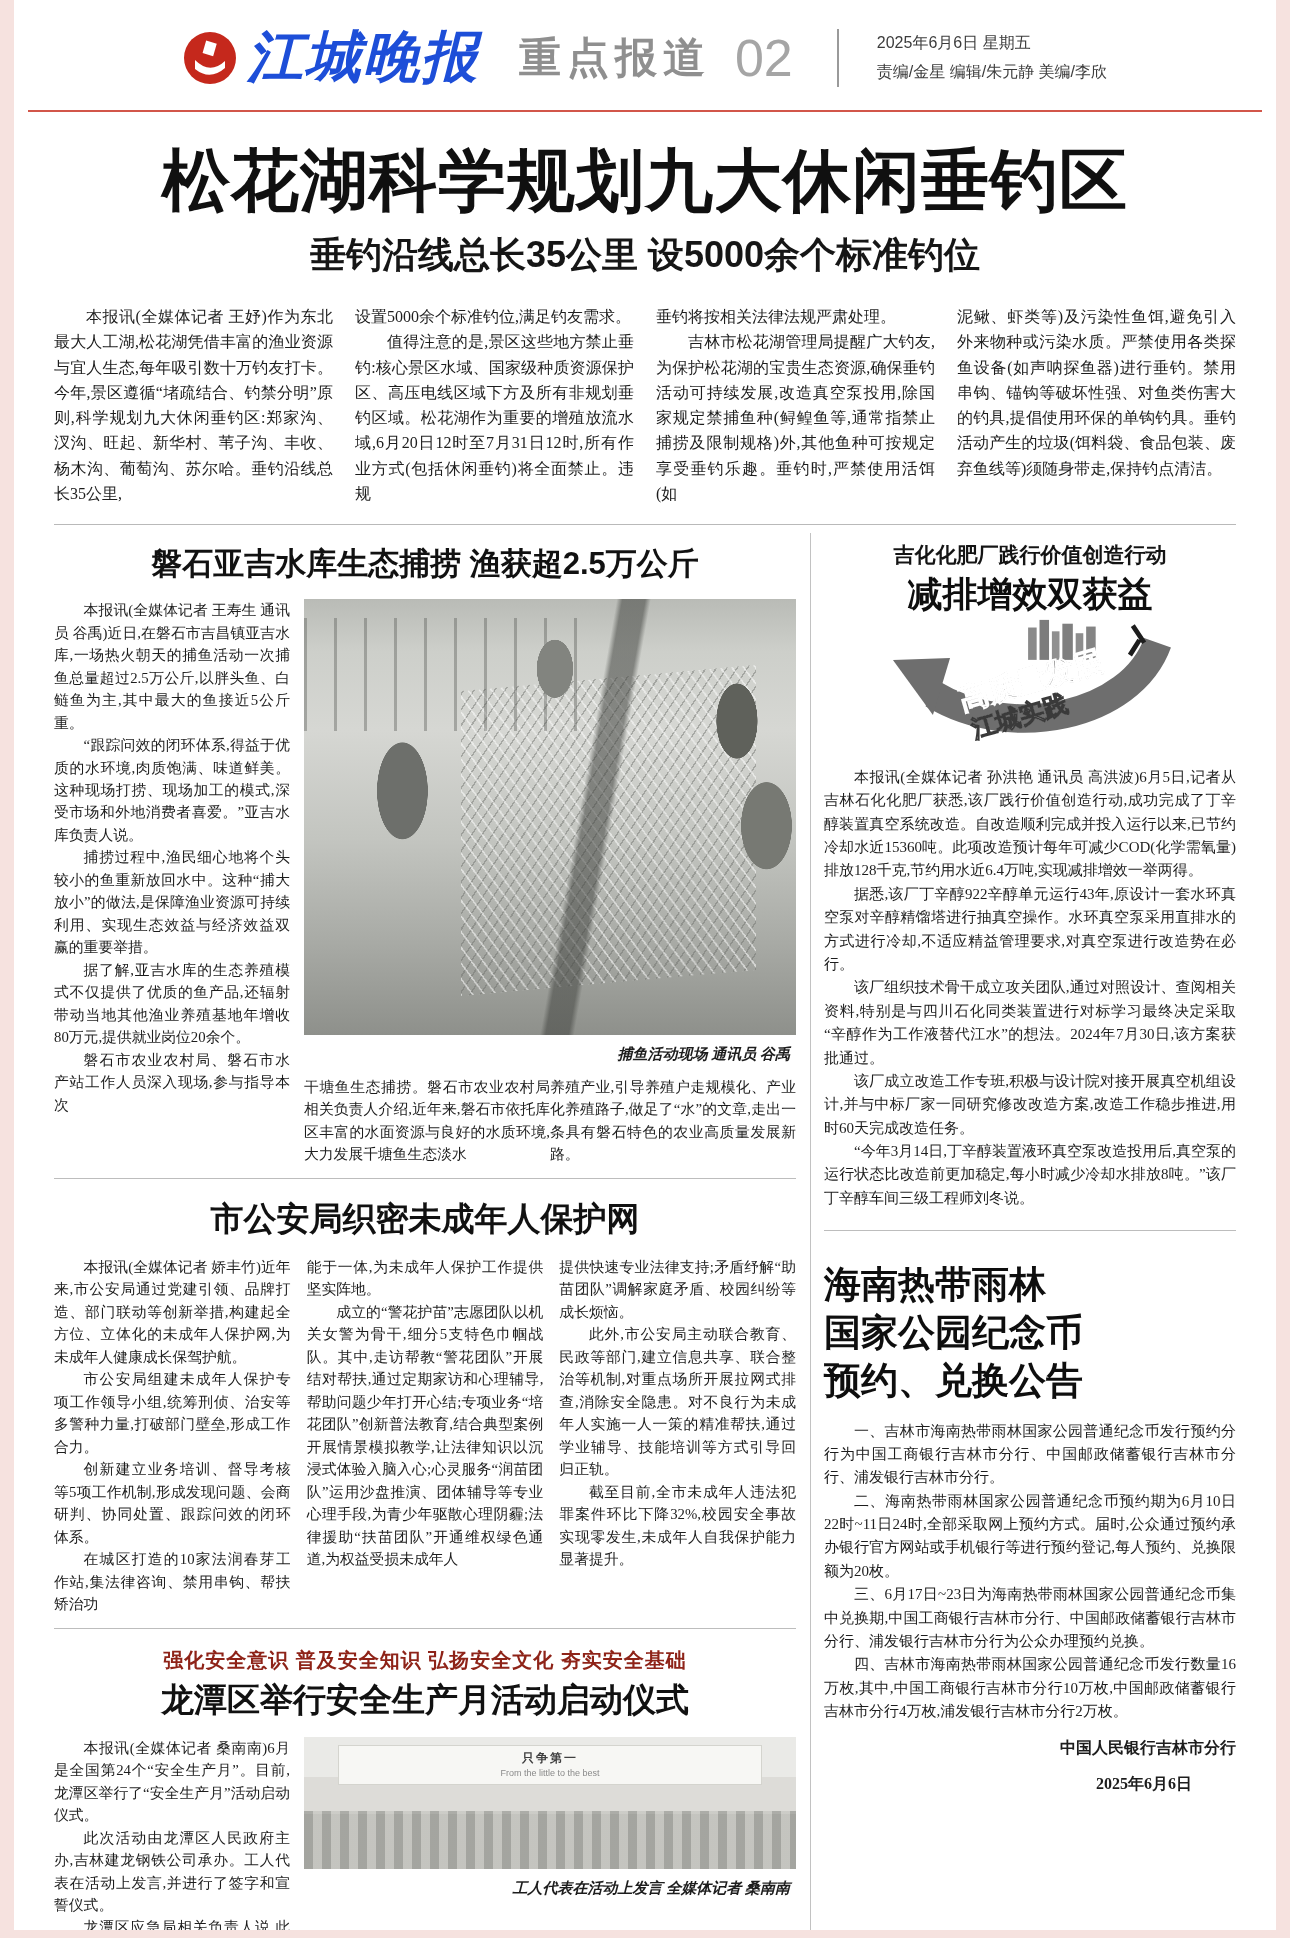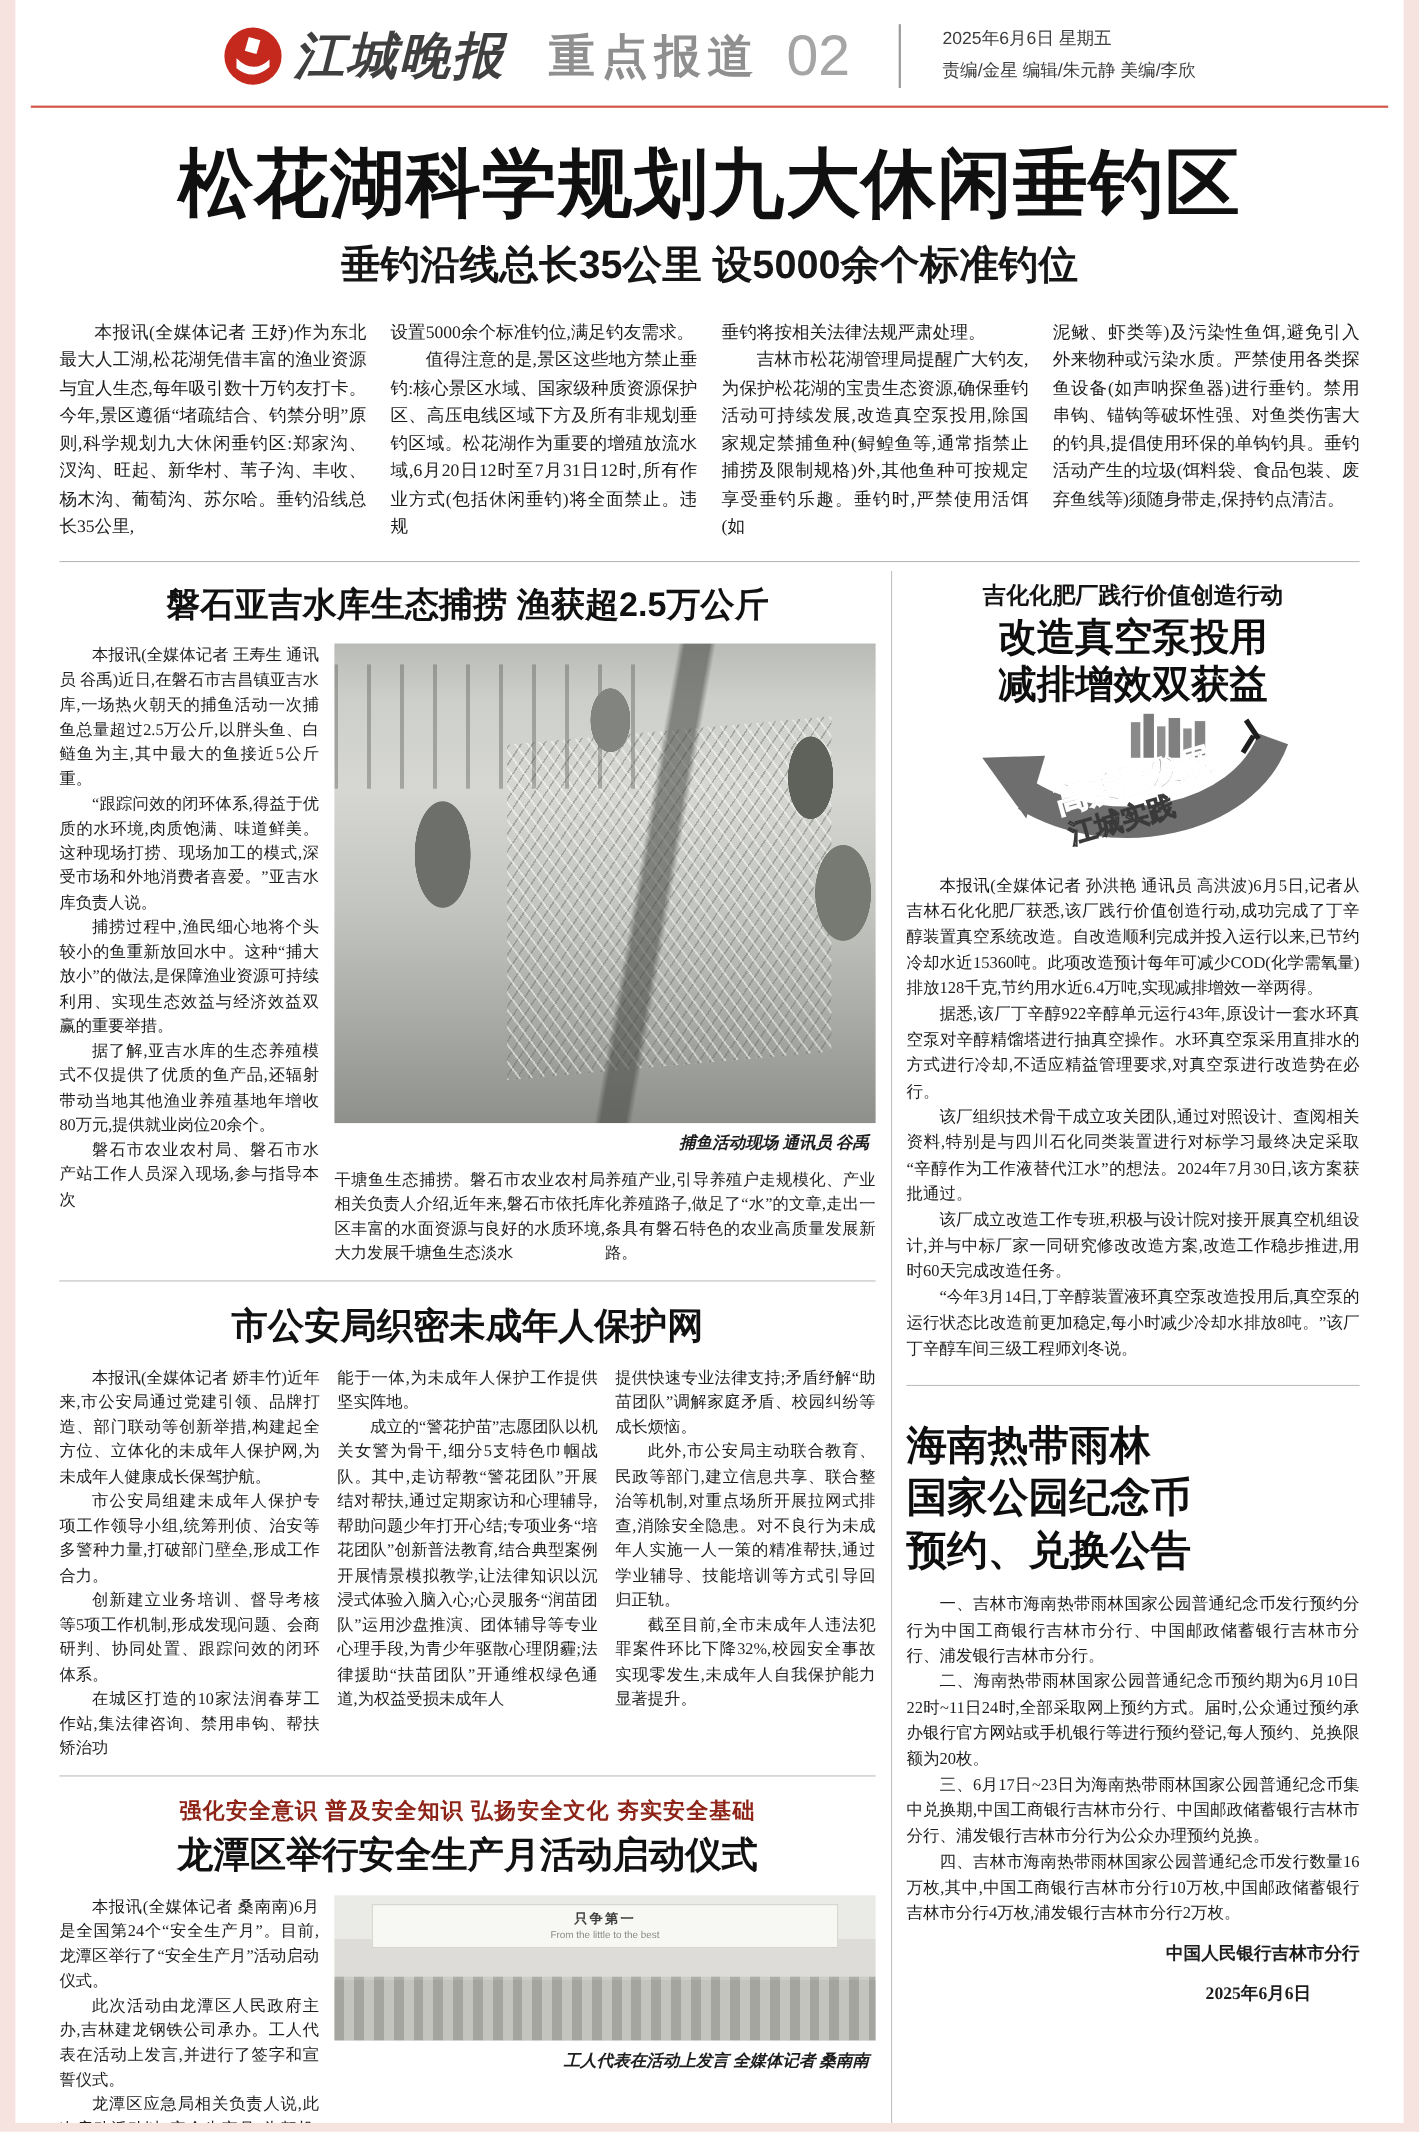--- a/index.html
+++ b/index.html
@@ -5,21 +5,21 @@
   html,body{margin:0;padding:0;}
   body{background:#f6e2df;width:1290px;font-family:"Liberation Serif","DejaVu Serif",serif;color:#1d1d1d;}
   .sheet{position:relative;width:1262px;height:1930px;margin:0 auto;background:#fff;
          padding:0 40px;box-sizing:border-box;overflow:hidden;}
   .sans{font-family:"Liberation Sans","DejaVu Sans",sans-serif;}
 
   
   .masthead{display:flex;align-items:center;justify-content:center;gap:14px;
             padding:20px 0 14px;border-bottom:2px solid #d2564a;margin:0 -26px;}
   .logo-wrap{display:flex;align-items:center;gap:10px;}
-  .paper-name{font-size:46px;font-weight:900;font-style:italic;color:#404040;letter-spacing:2px;}
+  .paper-name{font-size:56px;font-weight:900;font-style:italic;color:#1d4ed8;letter-spacing:2px;}
   .section-title{font-size:42px;font-weight:700;color:#8f8f8f;letter-spacing:6px;margin-left:26px;}
   .page-no{font-size:52px;font-weight:400;color:#a5a5a5;margin-left:10px;}
   .head-vline{width:2px;height:58px;background:#9a9a9a;margin:0 24px 0 30px;}
   .date-block{font-size:16px;color:#3c3c3c;line-height:1.8;}
 
   
   .lead-headline{font-size:68px;font-weight:900;text-align:center;margin:24px 0 4px;color:#101010;letter-spacing:1px;}
   .lead-subhead{font-size:36px;font-weight:700;text-align:center;margin:2px 0 24px;color:#161616;}
   .lead-cols{display:flex;gap:22px;padding-bottom:18px;border-bottom:1px solid #b9b9b9;}
   .lead-cols .col{flex:1;font-size:16px;line-height:1.58;text-align:justify;}
@@ -208,21 +208,20 @@
       </article>
     </div>
 
     <div class="vd"></div>
 
     <div class="rightcol">
 
       <article>
         <div class="r-kicker sans">吉化化肥厂践行价值创造行动</div>
         <h2 class="r-headline sans" style="margin-bottom:2px;">
-          <div>改造真空泵投用</div>
           <div>减排增效双获益</div>
         </h2>
         <svg class="badge sans" width="290" height="138" viewBox="0 0 300 145">
           <rect x="148" y="10" width="9" height="34" fill="#8a8a8a"></rect>
           <rect x="160" y="2" width="10" height="42" fill="#7c7c7c"></rect>
           <rect x="173" y="14" width="8" height="30" fill="#909090"></rect>
           <rect x="184" y="6" width="11" height="38" fill="#7f7f7f"></rect>
           <rect x="198" y="16" width="8" height="28" fill="#8d8d8d"></rect>
           <rect x="209" y="9" width="10" height="35" fill="#848484"></rect>
           <path d="M284,26 C256,104 130,130 48,80" fill="none" stroke="#6e6e6e" stroke-width="30"></path>

